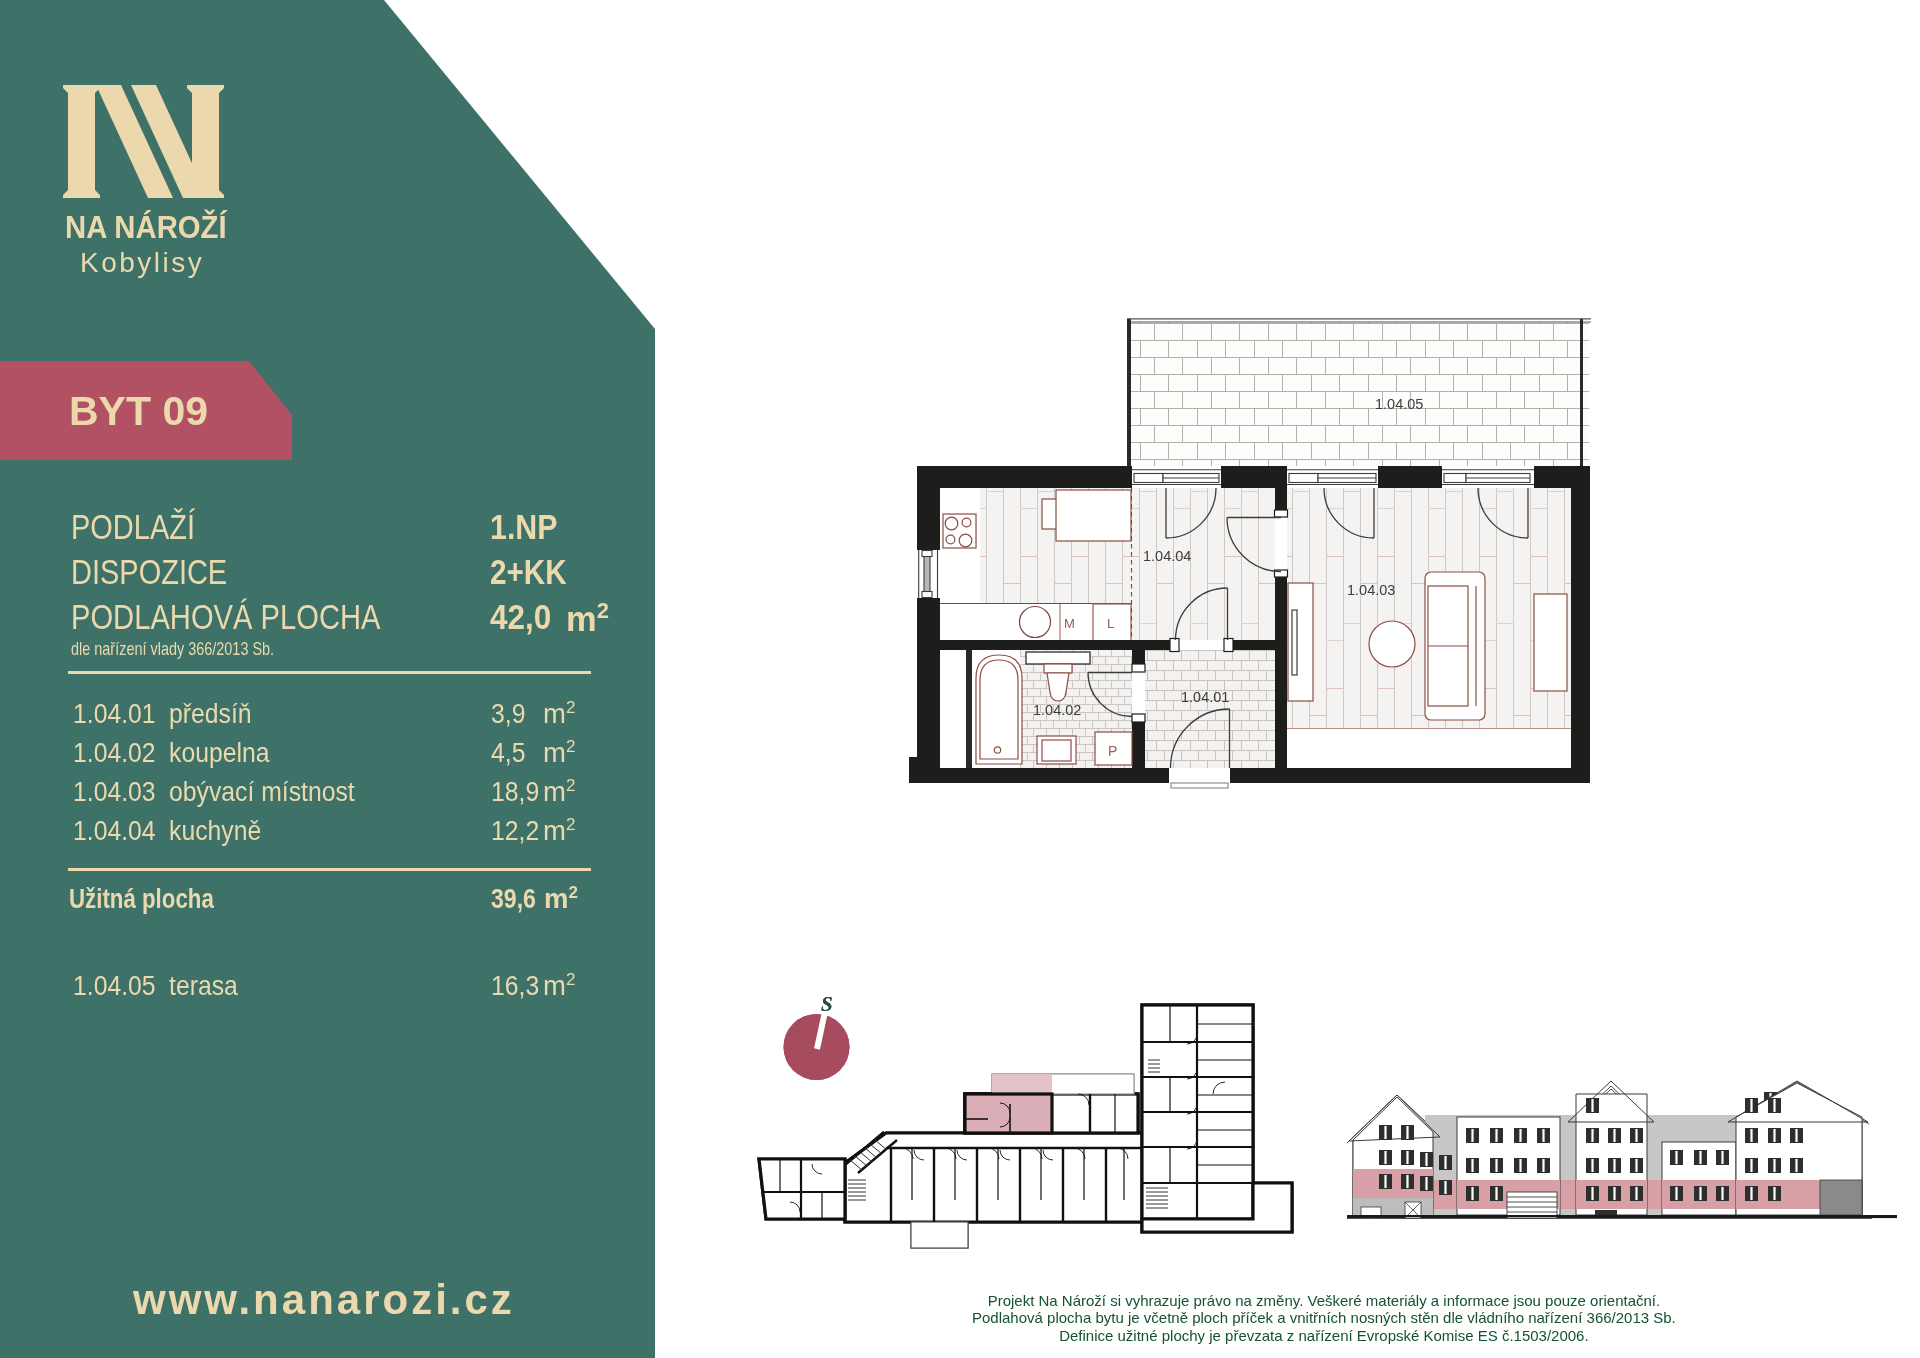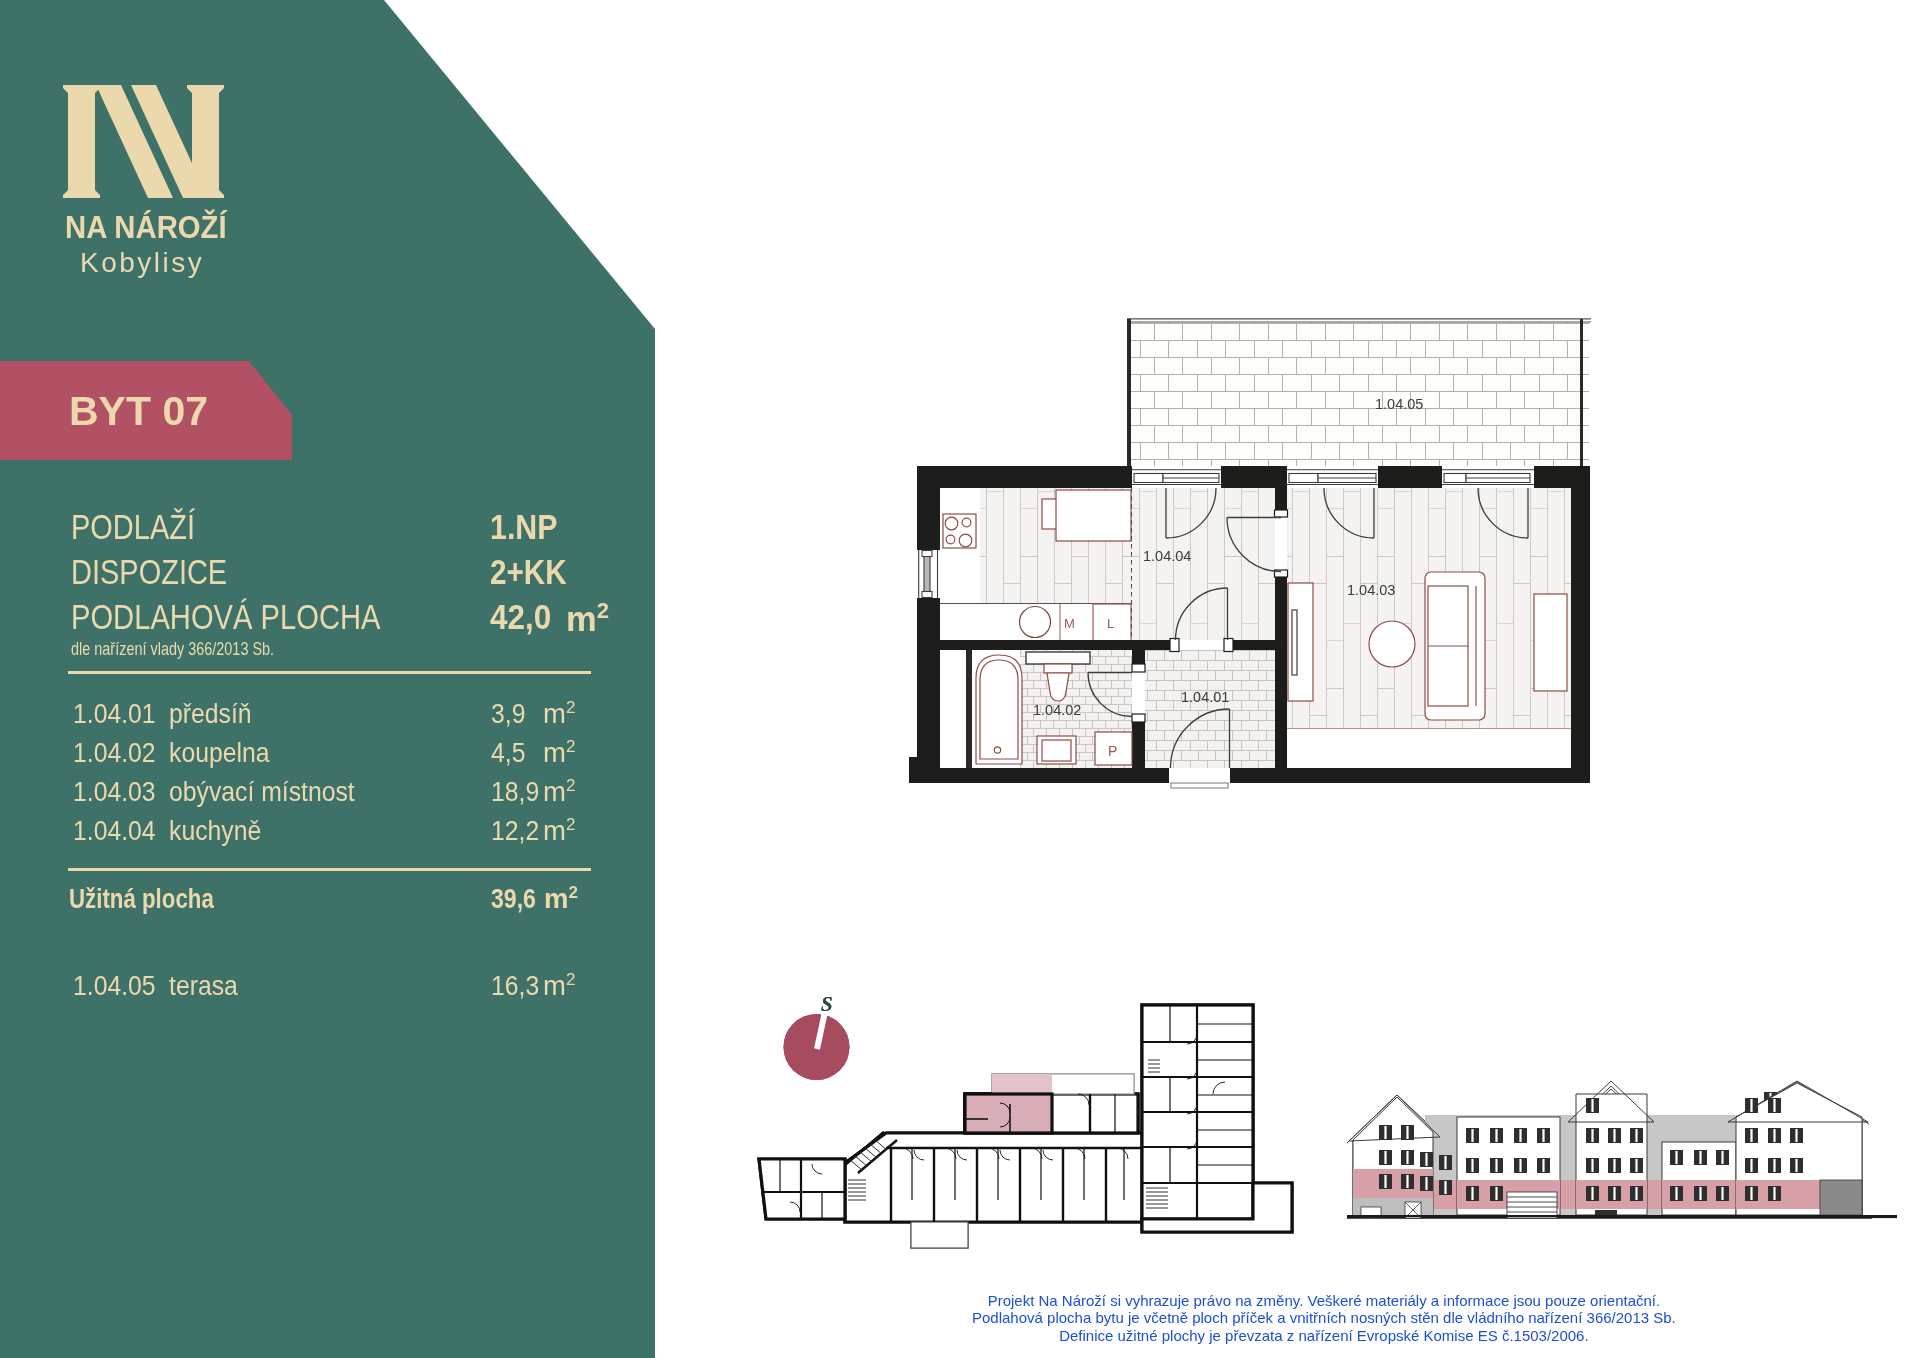--- a/index.html
+++ b/index.html
@@ -25,21 +25,21 @@
 
     <path d="M187 85 L224 85 L224 88 L219 93 L219 190 L224 195 L224 198 L187 198 L187 195 L192 190 L192 93 L187 88 Z"></path>
   </g>
 
   <text x="65" y="238.5" font-size="31.5" font-weight="bold" fill="#EBD9AD" transform="scale(0.93,1)" transform-origin="65 238" font-family="Liberation Sans,sans-serif">NA NÁROŽÍ</text>
   <text x="80" y="272" font-size="28" fill="#EBD9AD" letter-spacing="2.5" font-family="Liberation Sans,sans-serif">Kobylisy</text>
 </svg>
 
 <div class="abs" style="left:0;top:361px;width:292px;height:99px;background:#B25064;clip-path:polygon(0 0,249px 0,292px 54px,292px 99px,0 99px);"></div>
 
-<div class="abs cream" style="left:69px;top:388px;font-size:41px;font-weight:bold;">BYT 07</div>
+<div class="abs cream" style="left:69px;top:388px;font-size:41px;font-weight:bold;">BYT 09</div>
 
 <div class="abs cream tx" style="left:71px;top:508px;font-size:34.5px;transform:scaleX(0.84);">PODLAŽÍ</div>
 <div class="abs cream tx" style="left:490px;top:508px;font-size:34.5px;font-weight:bold;transform:scaleX(0.88);">1.NP</div>
 
 <div class="abs cream tx" style="left:71px;top:553px;font-size:34.5px;transform:scaleX(0.84);">DISPOZICE</div>
 <div class="abs cream tx" style="left:490px;top:553px;font-size:34.5px;font-weight:bold;transform:scaleX(0.86);">2+KK</div>
 
 <div class="abs cream tx" style="left:71px;top:598px;font-size:34.5px;transform:scaleX(0.845);">PODLAHOVÁ PLOCHA</div>
 <div class="abs cream tx" style="left:490px;top:598px;font-size:34.5px;font-weight:bold;transform:scaleX(0.91);">42,0</div>
 <div class="abs cream tx" style="left:566px;top:598px;font-size:34.5px;font-weight:bold;">m<sup style="font-size:22px;">2</sup></div>
@@ -72,22 +72,23 @@
 
 <div class="abs cream tx" style="left:69px;top:883px;font-size:27.5px;font-weight:bold;transform:scaleX(0.81);">Užitná plocha</div>
 <div class="abs cream tx" style="left:491px;top:883px;font-size:27.5px;font-weight:bold;transform:scaleX(0.84);">39,6</div>
 <div class="abs cream tx" style="left:544px;top:883px;font-size:27.5px;font-weight:bold;">m<sup style="font-size:17px;">2</sup></div>
 
 <div class="abs cream tx" style="left:73px;top:970px;font-size:27.5px;transform:scaleX(0.9);">1.04.05</div>
 <div class="abs cream tx" style="left:169px;top:970px;font-size:27.5px;transform:scaleX(0.9);">terasa</div>
 <div class="abs cream tx" style="left:491px;top:970px;font-size:27.5px;transform:scaleX(0.9);">16,3</div>
 <div class="abs cream tx" style="left:543px;top:970px;font-size:27.5px;">m<sup style="font-size:17px;">2</sup></div>
 
-
-<div class="abs" style="left:972px;top:1292px;font-size:15px;line-height:17.4px;color:#1d4ed8;">
+<div class="abs cream tx" style="left:133px;top:1276px;font-size:42px;font-weight:bold;letter-spacing:3px;">www.nanarozi.cz</div>
+
+<div class="abs" style="left:972px;top:1292px;font-size:15px;line-height:17.4px;color:#14532d;">
 Projekt Na Nároží si vyhrazuje právo na změny. Veškeré materiály a informace jsou pouze orientační.<br>
 Podlahová plocha bytu je včetně ploch příček a vnitřních nosných stěn dle vládního nařízení 366/2013 Sb.<br>
 Definice užitné plochy je převzata z nařízení Evropské Komise ES č.1503/2006.
 </div>
 
 <svg class="abs" style="left:880px;top:300px;" width="740" height="510" viewBox="880 300 740 510">
   <defs>
     <pattern id="planks" width="51" height="132" patternUnits="userSpaceOnUse">
       <rect width="51" height="132" fill="#f5f3f1"></rect>
       <line x1="0.5" y1="0" x2="0.5" y2="132" stroke="#ccc9c6" stroke-width="1"></line>

